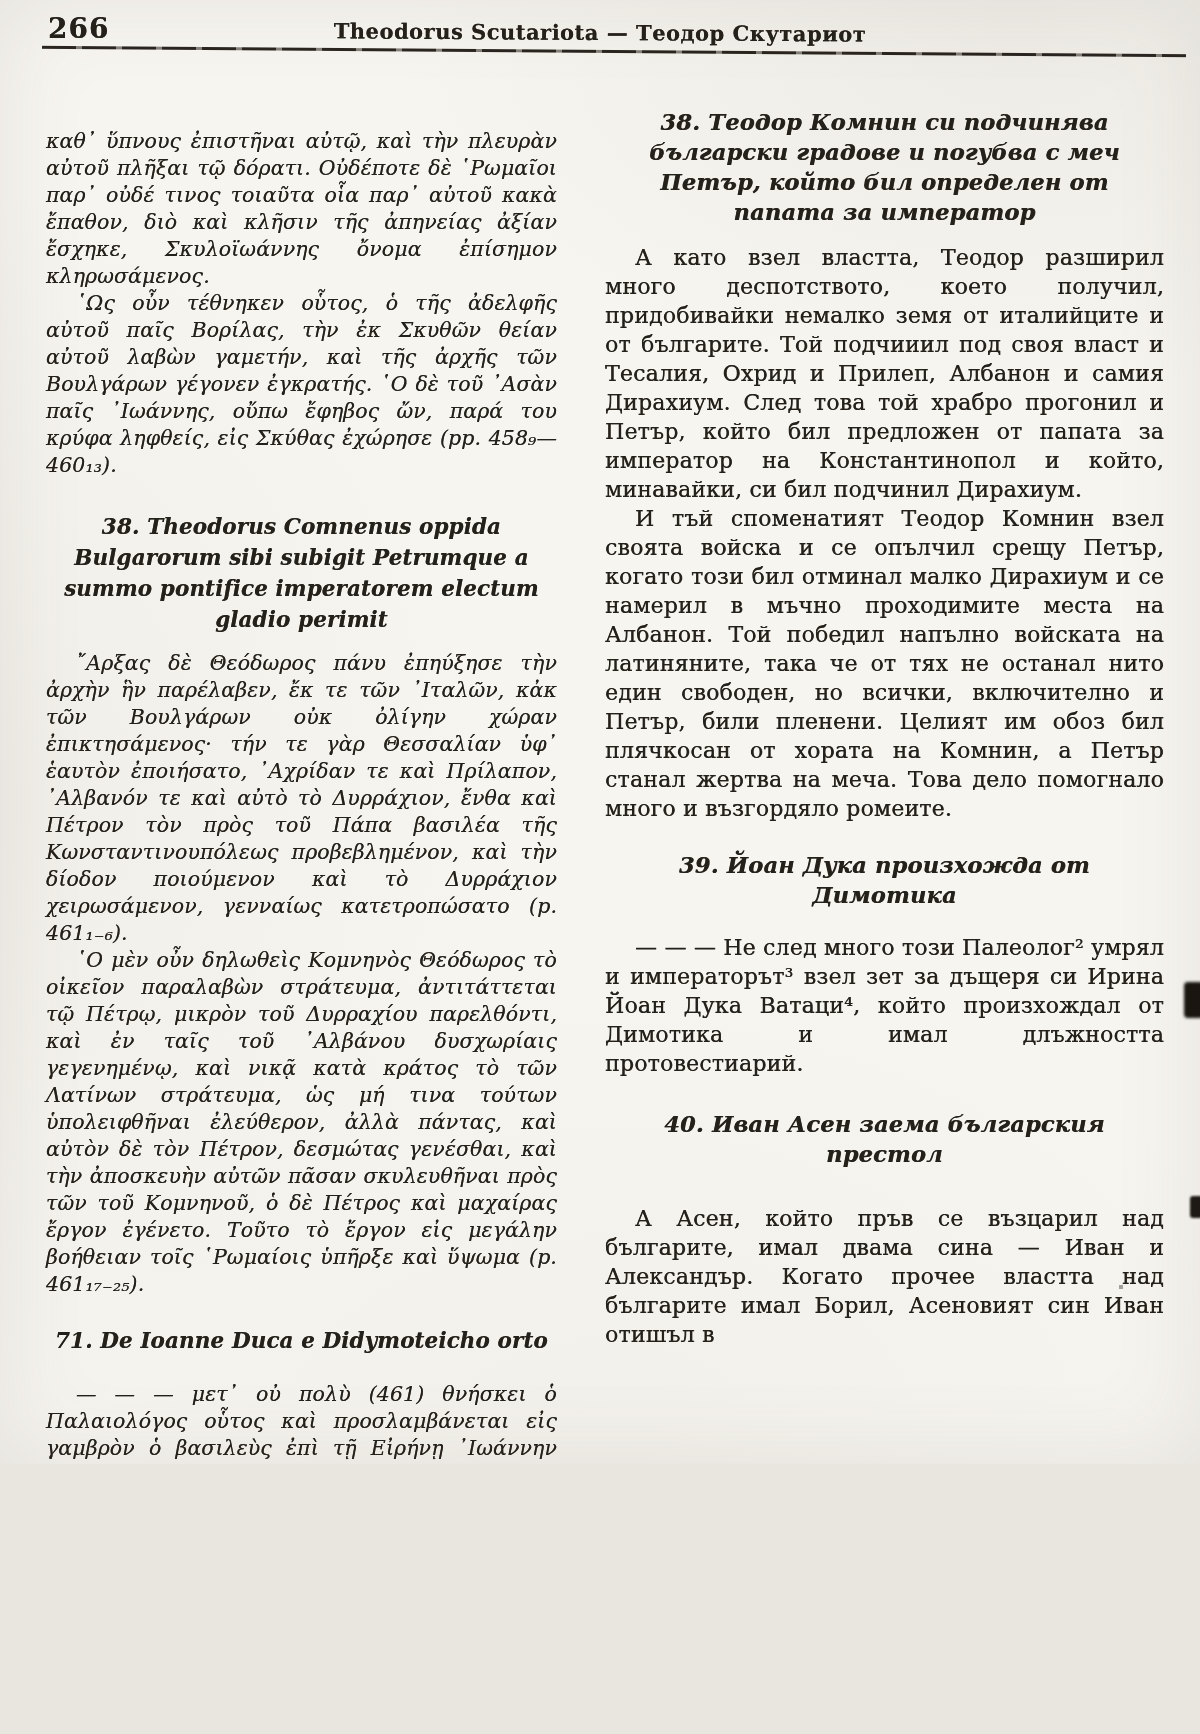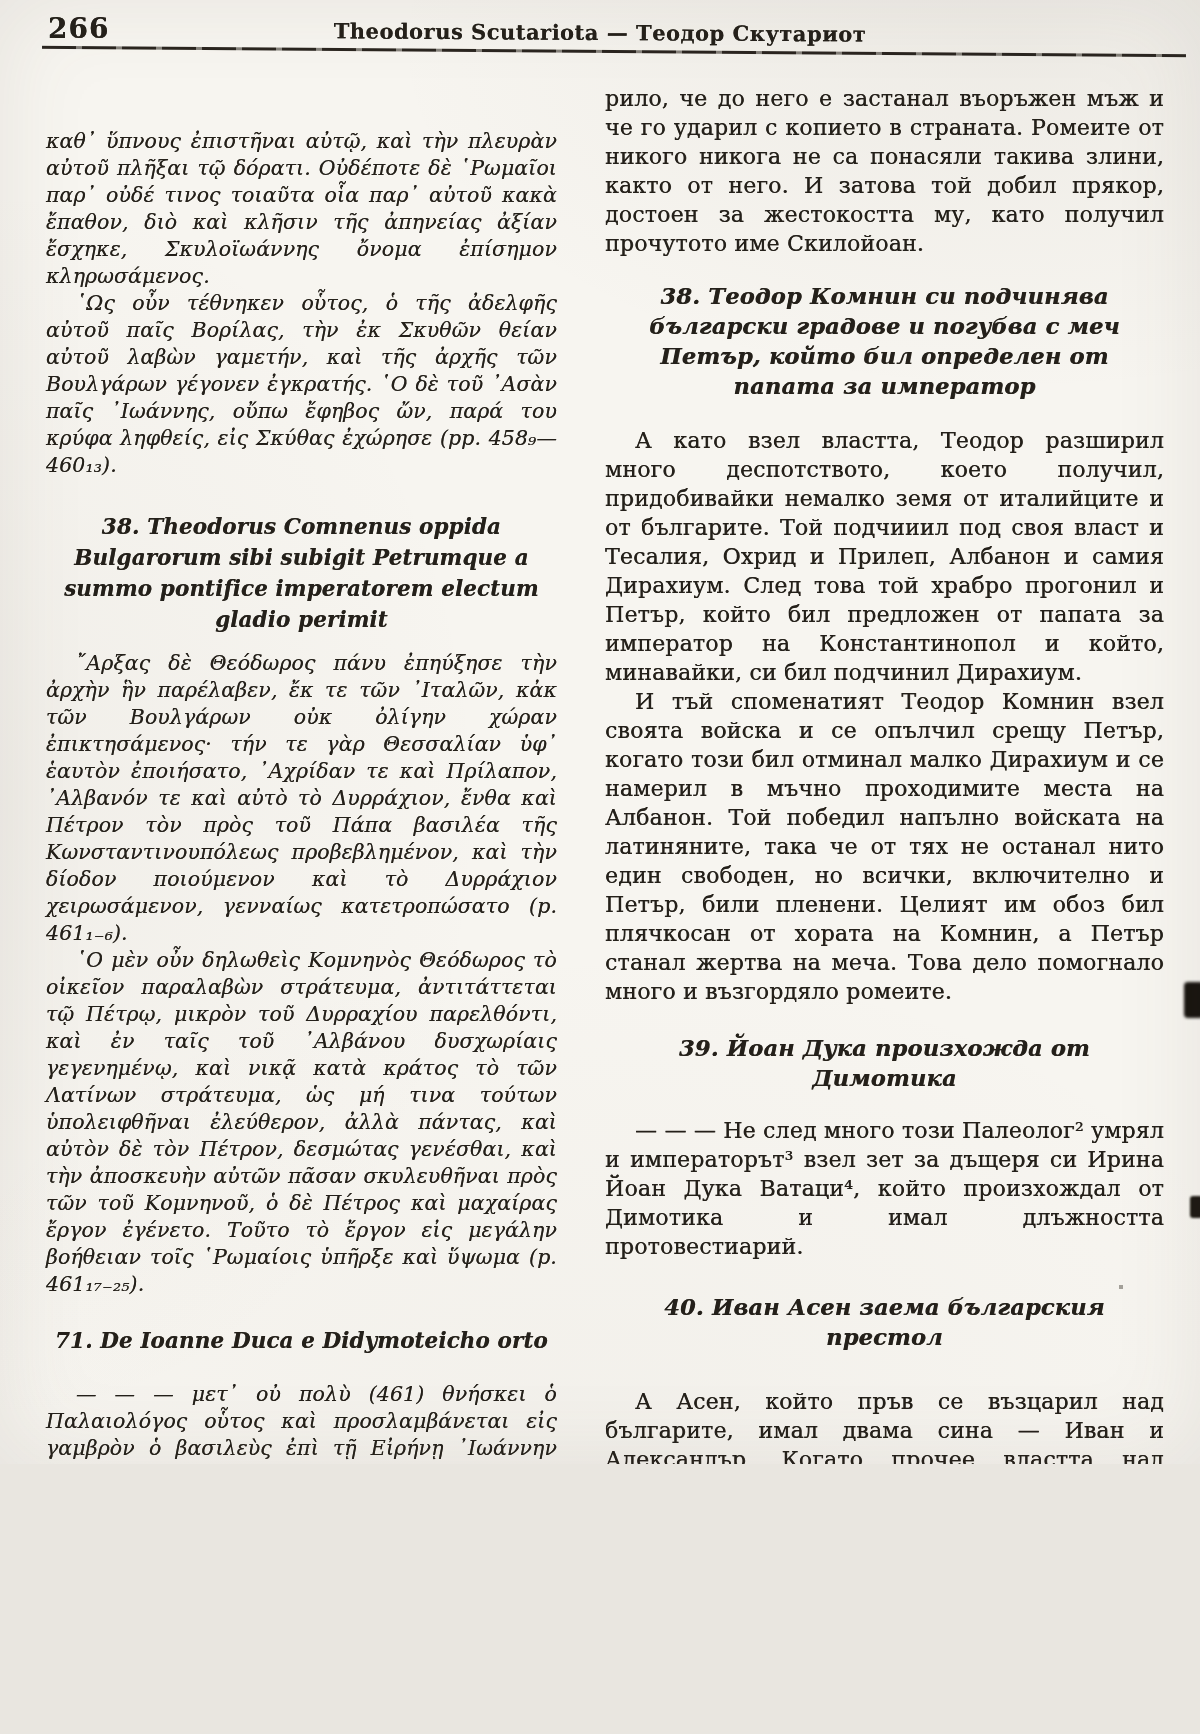--- a/index.html
+++ b/index.html
@@ -33,21 +33,21 @@
     text-shadow:0.35px 0 0.45px rgba(35,30,22,0.85);}
   p{margin:0;text-indent:30px;}
   p.noindent{text-indent:0;}
   h2{font-size:inherit;font-weight:bold;font-style:italic;text-align:center;
      text-indent:0;margin:0;padding:0 6px;}
   .col-left h2{font-size:21.5px;line-height:31px;}
   .col-right h2{font-size:22.5px;line-height:30px;}
   .mt-h38L{margin-top:32px;margin-bottom:15px;}
   .mt-h39L{margin-top:27px;margin-bottom:25px;}
   .mt-h40L{margin-top:31px;margin-bottom:31px;}
-  .mt-h38R{margin-top:23px;margin-bottom:25px;}
+  .mt-h38R{margin-top:23px;margin-bottom:16px;}
   .mt-h39R{margin-top:27px;margin-bottom:23px;}
   .mt-h40R{margin-top:31px;margin-bottom:35px;}
   
   .footer{position:absolute;left:0;right:0;top:1566px;}
   .frule{width:172px;height:2px;margin-left:45px;background:#2c2721;
     transform:rotate(-0.3deg);filter:blur(0.3px);}
   .fnote{margin:13px 40px 0 45px;font-size:18.5px;line-height:22.5px;
     text-align:justify;text-indent:32px;letter-spacing:0.1px;
     text-shadow:0 0 0.4px rgba(35,30,22,0.7);}
   
@@ -76,21 +76,20 @@
       <p>῾Ως οὖν τέθνηκεν οὗτος, ὁ τῆς ἀδελφῆς αὐτοῦ παῖς Βορίλας, τὴν ἐκ Σκυθῶν θείαν αὐτοῦ λαβὼν γαμετήν, καὶ τῆς ἀρχῆς τῶν Βουλγάρων γέγονεν ἐγκρατής. ῾Ο δὲ τοῦ ᾽Ασὰν παῖς ᾽Ιωάννης, οὔπω ἔφηβος ὤν, παρά του κρύφα ληφθείς, εἰς Σκύθας ἐχώρησε (pp. 458₉—460₁₃).</p>
       <h2 class="mt-h38L">38. Theodorus Comnenus oppida Bulgarorum sibi subigit Petrumque a summo pontifice imperatorem electum gladio perimit</h2>
       <p>῎Αρξας δὲ Θεόδωρος πάνυ ἐπηύξησε τὴν ἀρχὴν ἣν παρέλαβεν, ἔκ τε τῶν ᾽Ιταλῶν, κἀκ τῶν Βουλγάρων οὐκ ὀλίγην χώραν ἐπικτησάμενος· τήν τε γὰρ Θεσσαλίαν ὑφ᾽ ἑαυτὸν ἐποιήσατο, ᾽Αχρίδαν τε καὶ Πρίλαπον, ᾽Αλβανόν τε καὶ αὐτὸ τὸ Δυρράχιον, ἔνθα καὶ Πέτρον τὸν πρὸς τοῦ Πάπα βασιλέα τῆς Κωνσταντινουπόλεως προβεβλημένον, καὶ τὴν δίοδον ποιούμενον καὶ τὸ Δυρράχιον χειρωσάμενον, γενναίως κατετροπώσατο (p. 461₁₋₆).</p>
       <p>῾Ο μὲν οὖν δηλωθεὶς Κομνηνὸς Θεόδωρος τὸ οἰκεῖον παραλαβὼν στράτευμα, ἀντιτάττεται τῷ Πέτρῳ, μικρὸν τοῦ Δυρραχίου παρελθόντι, καὶ ἐν ταῖς τοῦ ᾽Αλβάνου δυσχωρίαις γεγενημένῳ, καὶ νικᾷ κατὰ κράτος τὸ τῶν Λατίνων στράτευμα, ὡς μή τινα τούτων ὑπολειφθῆναι ἐλεύθερον, ἀλλὰ πάντας, καὶ αὐτὸν δὲ τὸν Πέτρον, δεσμώτας γενέσθαι, καὶ τὴν ἀποσκευὴν αὐτῶν πᾶσαν σκυλευθῆναι πρὸς τῶν τοῦ Κομνηνοῦ, ὁ δὲ Πέτρος καὶ μαχαίρας ἔργον ἐγένετο. Τοῦτο τὸ ἔργον εἰς μεγάλην βοήθειαν τοῖς ῾Ρωμαίοις ὑπῆρξε καὶ ὕψωμα (p. 461₁₇₋₂₅).</p>
       <h2 class="mt-h39L">71. De Ioanne Duca e Didymoteicho orto</h2>
       <p>— — — μετ᾽ οὐ πολὺ (461) θνήσκει ὁ Παλαιολόγος οὗτος καὶ προσλαμβάνεται εἰς γαμβρὸν ὁ βασιλεὺς ἐπὶ τῇ Εἰρήνῃ ᾽Ιωάννην Δούκαν τὸν Βατάτζην, ὃς ἐκ Διδυμοτείχου μέν ὥρμητο, τὸ τοῦ πρωτοβεστιαρίου δὲ εἶχεν ὀφφίκιον (pp. 461₃₁₋462₄).</p>
       <p>῾Ο δὲ τῶν Βουλγάρων πρῶτος βασιλεύσας ᾽Ασὰν δύο ἔσχεν υἱούς, τὸν ᾽Ιωάννην καὶ τὸν ᾽Αλέξανδρον. Τοῦ γοῦν Βορίλα τὴν Βουλγάρων ἀρχὴν ἔχοντος, ὁ τοῦ ᾽Ασὰν υἱὸς ᾽Ιωάννης περὶ τὴν τῶν Ρώσων</p>
     </section>
 
     <section class="col col-right">
-      <p class="noindent">рило, че до него е застанал въоръжен мъж и че го ударил с копието в страната. Ромеите от никого никога не са понасяли такива злини, както от него. И затова той добил прякор, достоен за жестокостта му, като получил прочутото име Скилойоан.</p>
       <h2 class="mt-h38R">38. Теодор Комнин си подчинява български градове и погубва с меч Петър, който бил определен от папата за император</h2>
       <p>А като взел властта, Теодор разширил много деспотството, което получил, придобивайки немалко земя от италийците и от българите. Той подчииил под своя власт и Тесалия, Охрид и Прилеп, Албанон и самия Дирахиум. След това той храбро прогонил и Петър, който бил предложен от папата за император на Константинопол и който, минавайки, си бил подчинил Дирахиум.</p>
       <p>И тъй споменатият Теодор Комнин взел своята войска и се опълчил срещу Петър, когато този бил отминал малко Дирахиум и се намерил в мъчно проходимите места на Албанон. Той победил напълно войската на латиняните, така че от тях не останал нито един свободен, но всички, включително и Петър, били пленени. Целият им обоз бил плячкосан от хората на Комнин, а Петър станал жертва на меча. Това дело помогнало много и възгордяло ромеите.</p>
       <h2 class="mt-h39R">39. Йоан Дука произхожда от Димотика</h2>
       <p>— — — Не след много този Палеолог² умрял и императорът³ взел зет за дъщеря си Ирина Йоан Дука Ватаци⁴, който произхождал от Димотика и имал длъжността протовестиарий.</p>
       <h2 class="mt-h40R">40. Иван Асен заема българския престол</h2>
       <p>А Асен, който пръв се възцарил над българите, имал двама сина — Иван и Александър. Когато прочее властта над българите имал Борил, Асеновият син Иван отишъл в</p>
     </section>
 
   </main>

